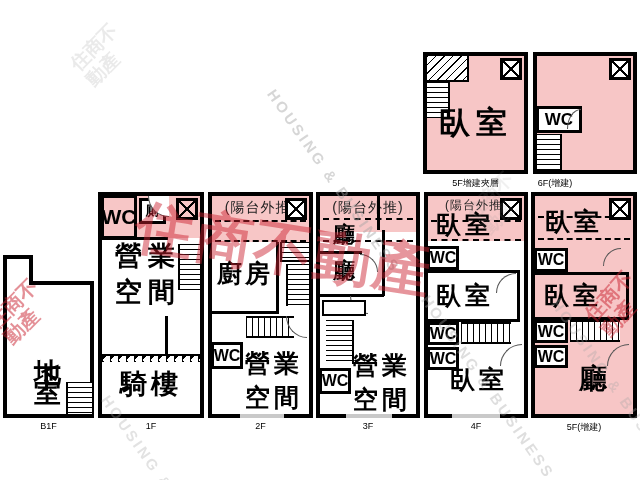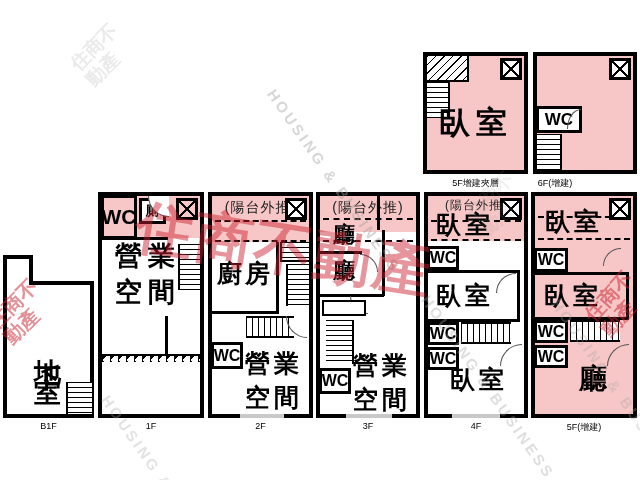--- a/index.html
+++ b/index.html
@@ -90,20 +90,21 @@
   <div class="strip" style="height:42px;"></div>
   <div class="wcbox pink" style="left:-1px;top:-1px;width:36px;height:44px;font-size:21px;background:#f7c6c6;">WC</div>
   <div class="wcbox" style="left:37px;top:2px;width:27px;height:26px;font-size:14px;">廁</div>
   <div class="arc arc-bl" style="left:46px;top:0;width:21px;height:21px;"></div>
   <div class="xbox pinkfill" style="right:2px;top:2px;"></div>
   <div class="wall-h" style="left:0;top:41px;width:66px;"></div>
   <div class="stairs-h" style="right:0;top:48px;width:22px;height:46px;border-left:2px solid #000;"></div>
   <div class="lbl" style="left:6px;top:42px;width:80px;font-size:27px;letter-spacing:6px;line-height:36px;">營業空間</div>
   <div class="wall-v" style="left:63px;top:120px;height:40px;"></div>
   <div class="zigzag" style="left:0;right:0;top:158px;"></div>
+  <div class="lbl" style="left:12px;top:172px;width:74px;font-size:27px;letter-spacing:4px;">騎樓</div>
 </div>
 <div class="floor-tag" style="left:98px;top:421px;width:106px;">1F</div>
 
 <div class="unit" style="left:208px;top:192px;width:105px;height:226px;">
   <div class="strip" style="height:46px;"></div>
   <div class="balcony" style="top:3px;">(陽台外推)</div>
   <div class="dash" style="top:24px;"></div>
   <div class="dash" style="top:44px;"></div>
   <div class="xbox" style="right:2px;top:2px;"></div>
   <div class="stairs-h" style="left:68px;top:46px;width:29px;height:20px;border-bottom:2px solid #000;border-left:2px solid #000;"></div>

